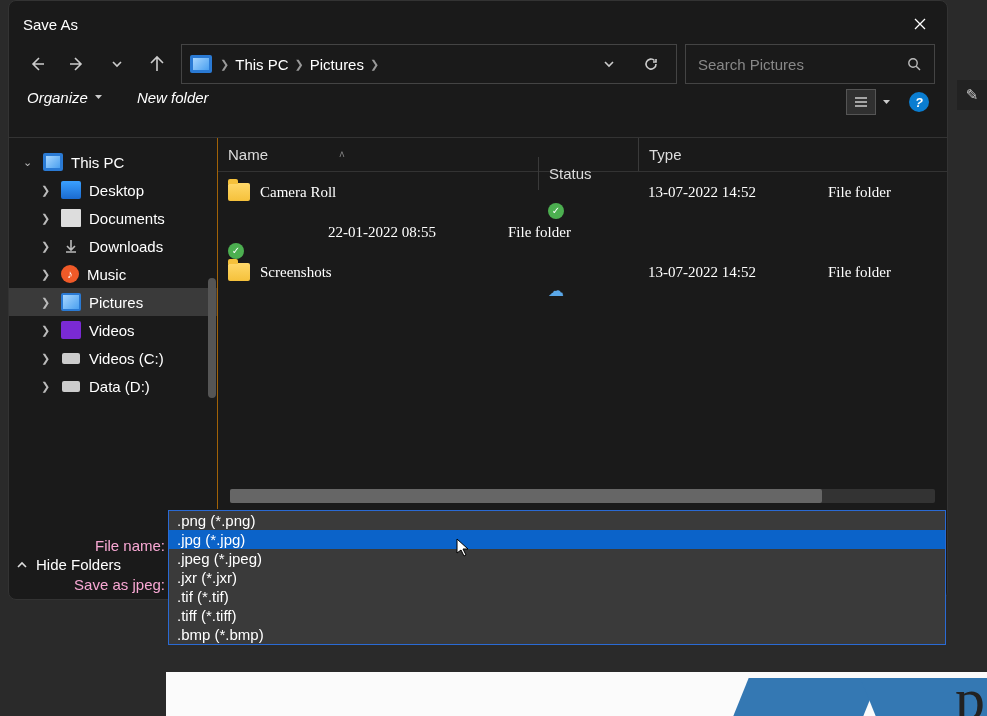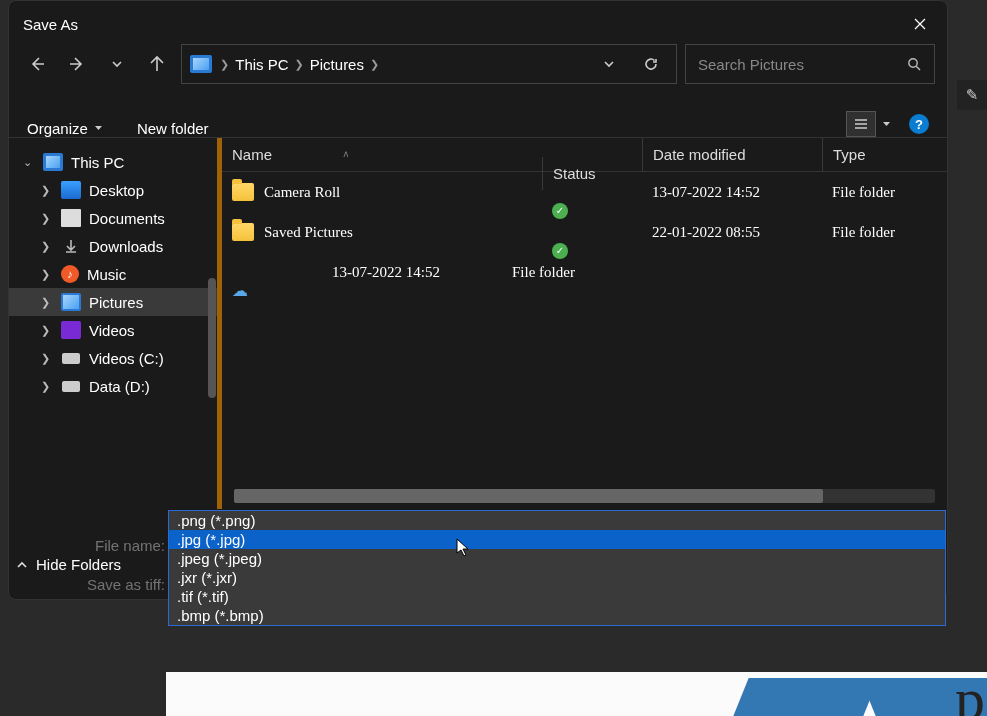--- a/index.html
+++ b/index.html
@@ -77,24 +77,25 @@
     width: 250px; height: 40px;
     border: 1px solid #444;
     display:flex; align-items:center;
     padding: 0 12px;
     color:#888;
     justify-content: space-between;
   }
   
   .toolbar {
     height: 48px;
-    display:flex; align-items:flex-end;
+    display:flex; align-items:flex-start;
     padding: 0 18px;
     gap: 42px;
     justify-content: space-between;
+    font-style: italic;
   }
   .toolbar-left { display:flex; gap:34px; align-items:center;}
   .toolbar-btn { display:flex; align-items:center; gap:6px; color:#fff;}
   .toolbar-right { display:flex; gap:18px; align-items:center;}
   .view-btn { width:30px; height:26px; background:#303030; border:1px solid #555; display:flex;align-items:center;justify-content:center;}
   .help-btn {
     width:20px;height:20px;border-radius:50%;
     background:#0a7dd1;color:#fff;
     display:flex;align-items:center;justify-content:center;
     font-size:13px;font-weight:bold;
@@ -128,21 +129,21 @@
   .ico { width:20px; height:18px; display:flex;align-items:center;justify-content:center; flex-shrink: 0;}
   .ico-desktop{background:linear-gradient(#3aa0ff,#1a6ad0);border-radius:2px;}
   .ico-doc{background:#ddd;border-radius:1px;}
   .ico-music{background:#f05a28;border-radius:50%; width:18px; height:18px;}
   .ico-pic{background:#2a7ad4;border-radius:2px;position:relative;}
   .ico-pic::after{content:"";position:absolute;left:2px;top:2px;right:2px;bottom:2px;background:linear-gradient(135deg,#a7d6ff,#4aa0f0);}
   .ico-vid{background:#7a2ad4;border-radius:2px;}
   .ico-drive{background:#ccc;border-radius:2px;height:11px;width:18px;}
 
   
-  .filepane { flex:1; display:flex; flex-direction:column; border-left:5px solid #a16207;text-align:center;}
+  .filepane { flex:1; display:flex; flex-direction:column; border-left:1px solid #a16207;text-align:center;}
   .cols {
     height:34px; display:flex; align-items:center;
     border-bottom:1px solid #333;
   }
   .col { padding:0 10px; color:#ddd; border-left:1px solid #3a3a3a; display:flex;align-items:center;height:100%; gap:6px;}
   .col.first{border-left:none;}
   .c-name{width:320px;}
   .c-stat{width:100px;margin-top:37px;}
   .c-date{width:180px;}
   .c-type{flex:1;}
@@ -174,21 +175,21 @@
     content:"";position:absolute;left:0;top:0;height:100%;width:84%;
     background:#666;border-radius:2px;
   }
   
   .bottom {
     padding: 12px 6px 0 6px;
   }
   .field-row {
     display:flex;align-items:center;gap:10px;margin-bottom:6px;
   }
-  .field-label { width:150px; text-align:right; color:#737373;margin-top:16px;}
+  .field-label { width:150px; text-align:right; color:#f9a8d4;margin-top:16px;}
   .textbox {
     flex:1;height:28px;border:1px solid #555;background:#333;
     display:flex;align-items:center;padding:0 8px;color:#fff;
     justify-content:space-between;
   }
   .combo {
     flex:1;height:28px;border:1px solid #777;background:#6a6a6a;
     display:flex;align-items:center;padding:0 8px;color:#fff;
     justify-content:space-between;
   }
@@ -387,23 +388,20 @@
 
     <div class="filepane">
       <div class="cols">
         <div class="col first c-name">
           <span>Name</span>
           <span class="sort-up">˄</span>
         </div>
         <div class="col c-stat">
           <span>Status</span>
         </div>
-        <div class="col c-date">
-          <span>Date modified</span>
-        </div>
         <div class="col c-type">
           <span>Type</span>
         </div>
       </div>
       <div class="rows" id="file-rows">
           <div class="row">
             <div class="cell c-name">
               <span class="folder-icon"></span>
               <span>Camera Roll</span>
             </div>
@@ -411,35 +409,35 @@
               <span class="status-ok">✓</span>
             </div>
             <div class="cell c-date">
               <span>13-07-2022 14:52</span>
             </div>
             <div class="cell c-type">
               <span>File folder</span>
             </div>
           </div>
           <div class="row">
+            <div class="cell c-stat">
+              <span class="status-ok">✓</span>
+            </div>
+            <div class="cell c-date">
+              <span>22-01-2022 08:55</span>
+            </div>
+            <div class="cell c-type">
+              <span>File folder</span>
+            </div>
+          </div>
+          <div class="row">
             <div class="cell c-name">
               <span class="folder-icon"></span>
-              <span>Saved Pictures</span>
-            </div>
-            <div class="cell c-stat">
-              <span class="status-ok">✓</span>
-            </div>
-            <div class="cell c-date">
-              <span>22-01-2022 08:55</span>
-            </div>
-            <div class="cell c-type">
-              <span>File folder</span>
-            </div>
-          </div>
-          <div class="row">
+              <span>Screenshots</span>
+            </div>
             <div class="cell c-stat">
               <span class="status-cloud">☁</span>
             </div>
             <div class="cell c-date">
               <span>13-07-2022 14:52</span>
             </div>
             <div class="cell c-type">
               <span>File folder</span>
             </div>
           </div>
@@ -452,21 +450,21 @@
     <div class="field-row">
       <span class="field-label">File name:</span>
       <div class="textbox">
         <span>pip.HEIC</span>
         <svg width="11" height="11" viewBox="0 0 11 11">
             <path d="M2 3.5 L5.5 7 L9 3.5" stroke="#ccc" stroke-width="1.4" fill="none"></path>
           </svg>
       </div>
     </div>
     <div class="field-row">
-      <span class="field-label">Save as tiff:</span>
+      <span class="field-label">Save as jpeg:</span>
       <div class="combo">
         <span>.jpg (*.jpg)</span>
         <svg width="11" height="11" viewBox="0 0 11 11">
             <path d="M2 3.5 L5.5 7 L9 3.5" stroke="#eee" stroke-width="1.4" fill="none"></path>
           </svg>
       </div>
     </div>
   </div>
 </div>
 
@@ -476,18 +474,19 @@
     </svg>
   <span>Hide Folders</span>
 </div>
 
 <div class="dropdown" id="dropdown">
     <div class="dd-item">.png (*.png)</div>
     <div class="dd-item selected">.jpg (*.jpg)</div>
     <div class="dd-item">.jpeg (*.jpeg)</div>
     <div class="dd-item">.jxr (*.jxr)</div>
     <div class="dd-item">.tif (*.tif)</div>
+    <div class="dd-item">.tiff (*.tiff)</div>
     <div class="dd-item">.bmp (*.bmp)</div>
   </div>
 
 <svg class="cursor" width="16" height="20" viewBox="0 0 16 20">
   <path d="M1 1 L1 15 L5 12 L8 18 L10 17 L7 11 L12 11 Z" fill="#fff" stroke="#000" stroke-width="1"></path>
 </svg>
 
 </body></html>

